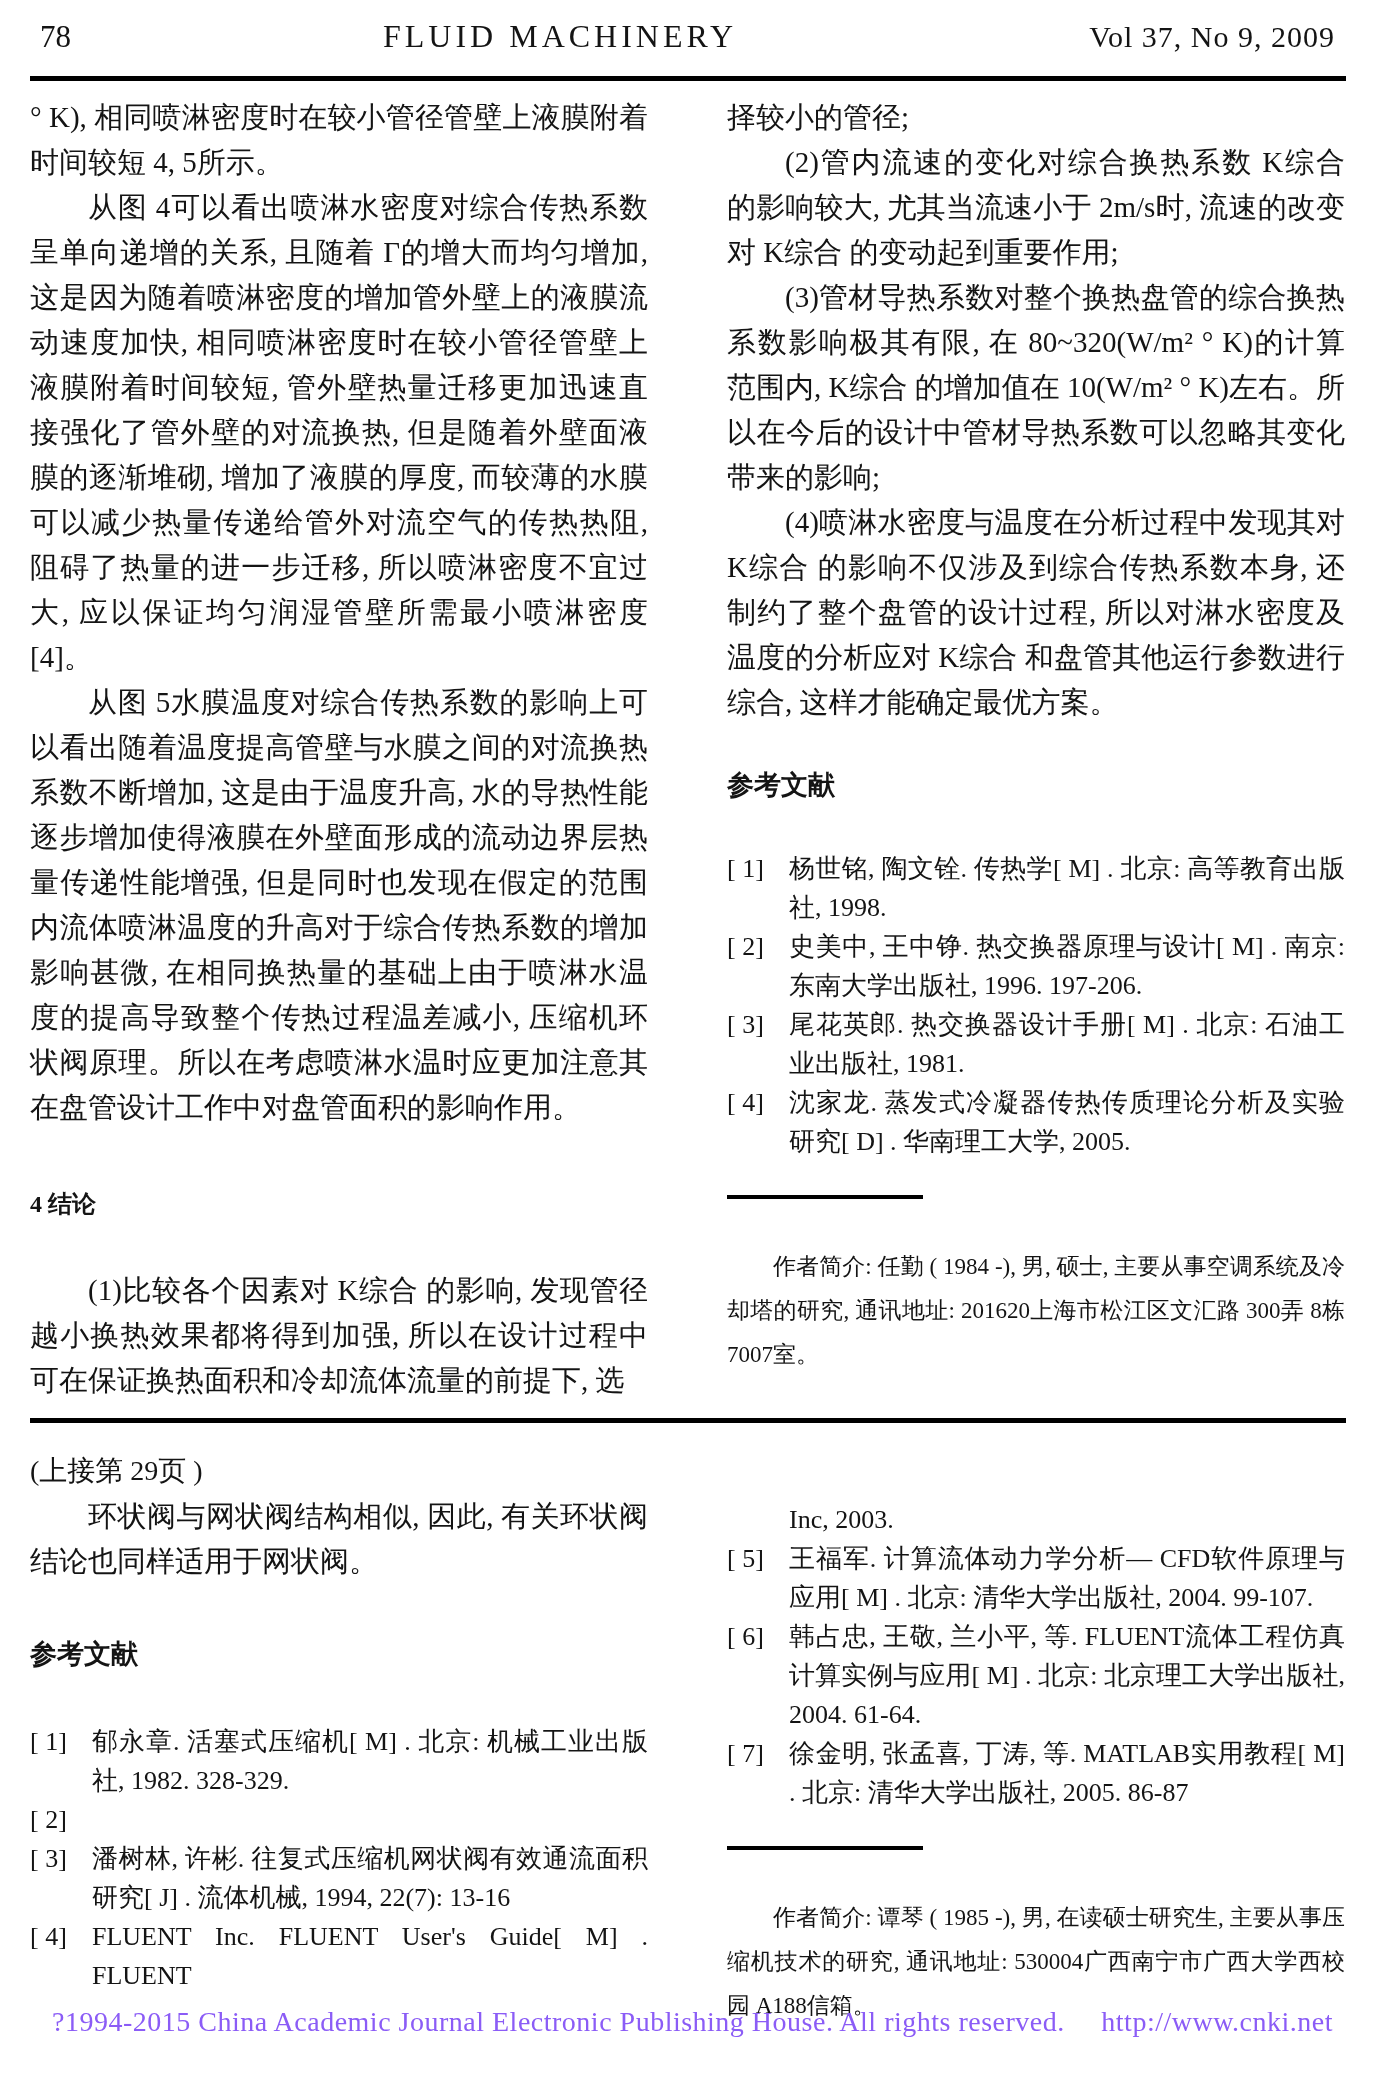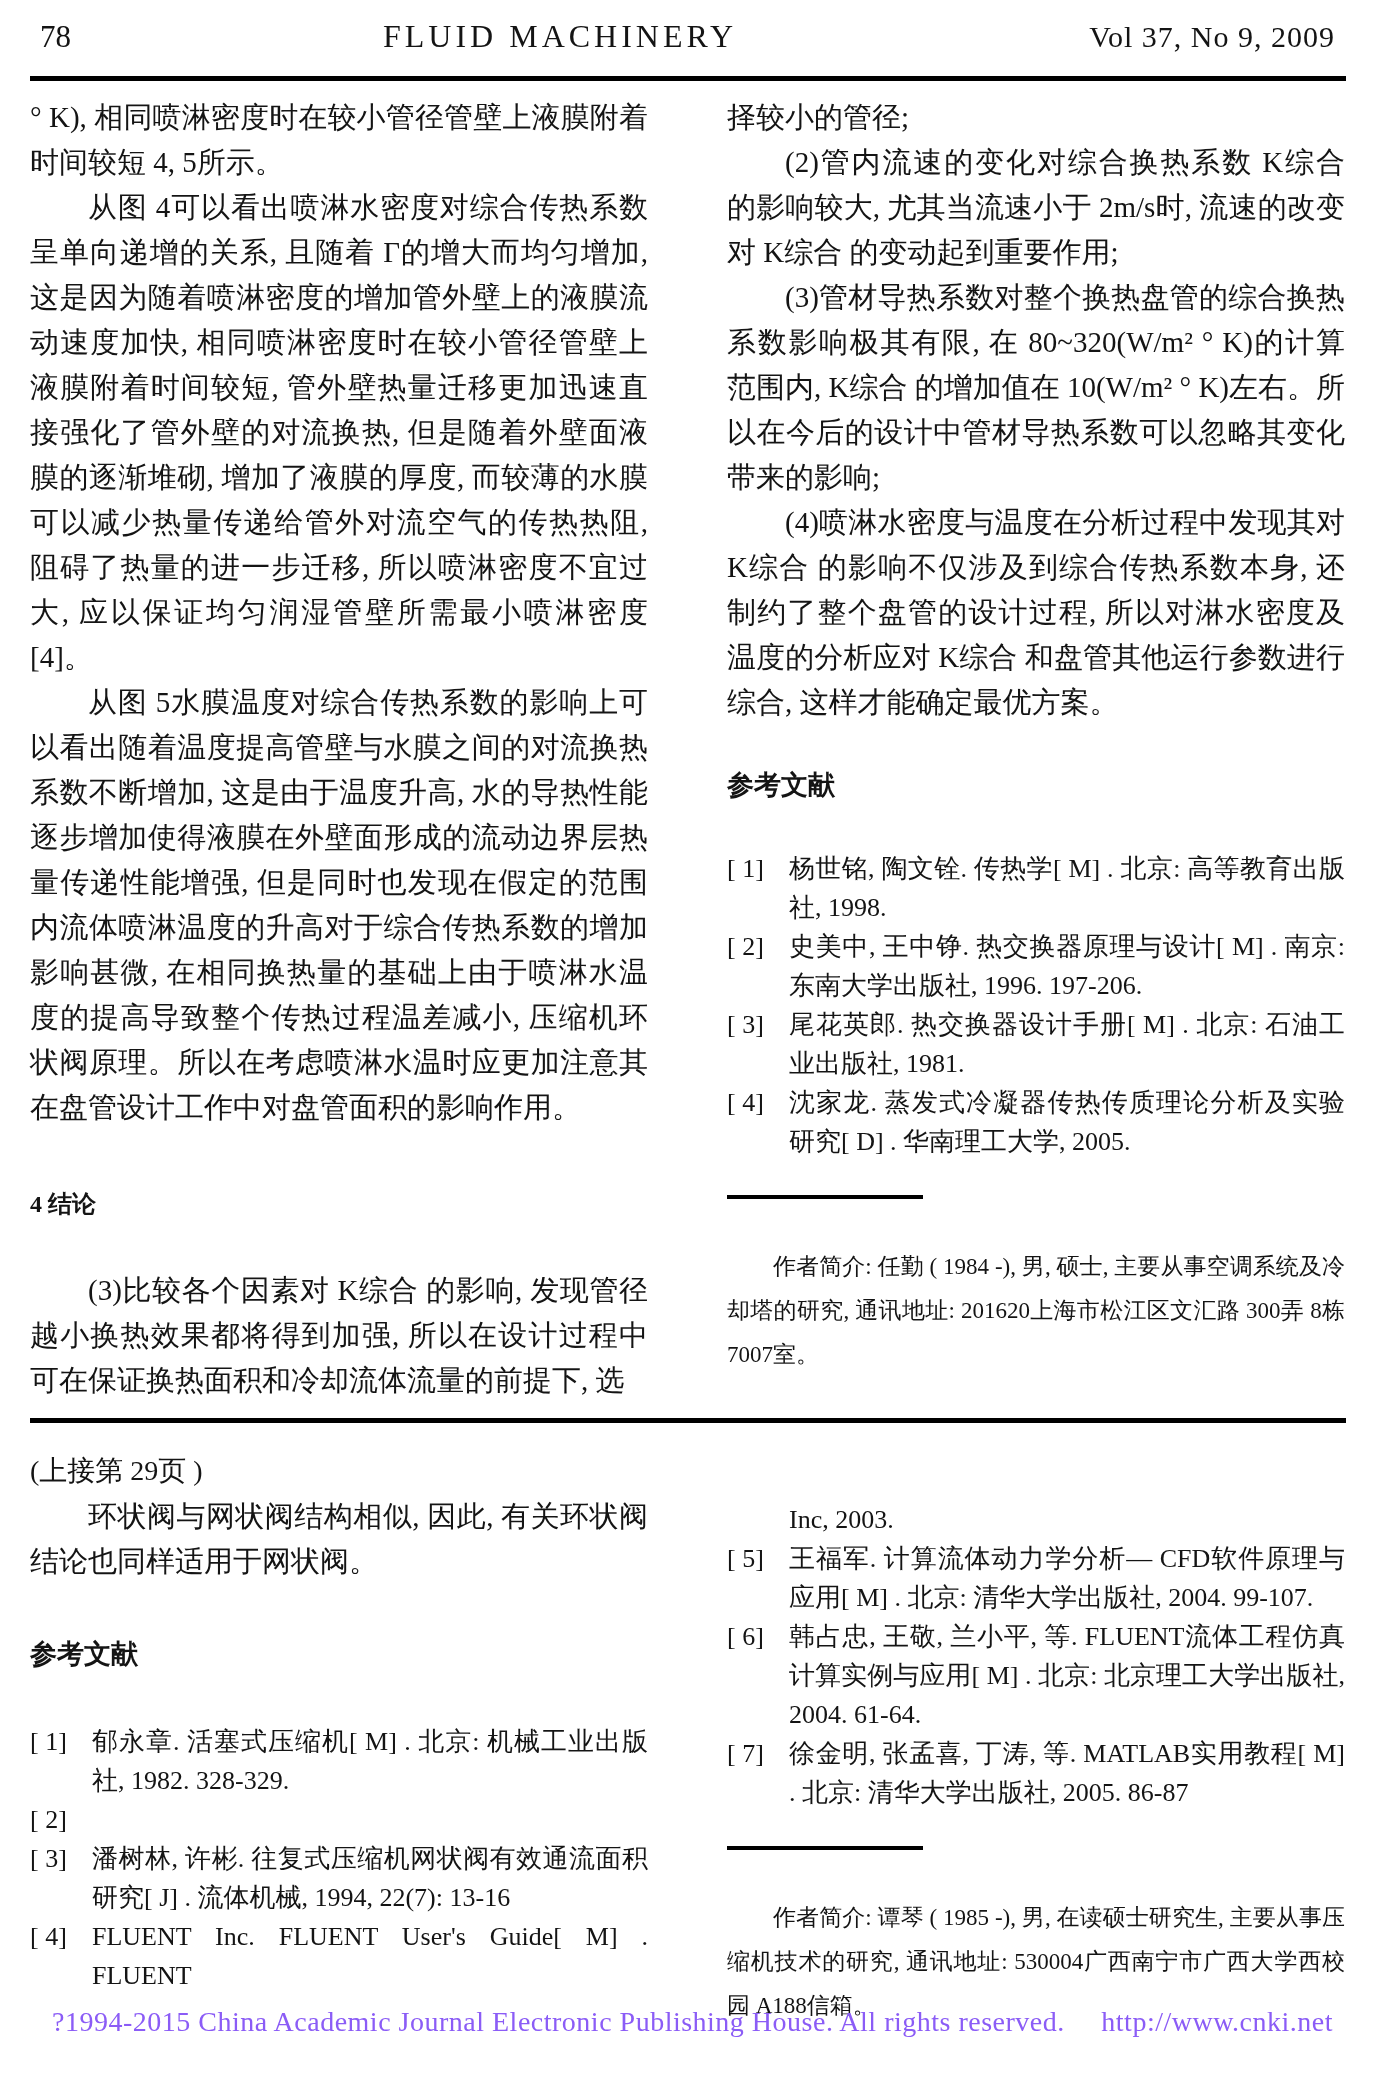--- a/index.html
+++ b/index.html
@@ -70,21 +70,21 @@
     <span class="journal-title">FLUID MACHINERY</span>
     <span class="issue-info">Vol 37, No 9, 2009</span>
   </div>
   <div class="header-rule"></div>
 
   <div class="col col-left art1">
     <p class="body">° K), 相同喷淋密度时在较小管径管壁上液膜附着时间较短 4, 5所示。</p>
     <p class="body indent">从图 4可以看出喷淋水密度对综合传热系数呈单向递增的关系, 且随着 Γ的增大而均匀增加, 这是因为随着喷淋密度的增加管外壁上的液膜流动速度加快, 相同喷淋密度时在较小管径管壁上液膜附着时间较短, 管外壁热量迁移更加迅速直接强化了管外壁的对流换热, 但是随着外壁面液膜的逐渐堆砌, 增加了液膜的厚度, 而较薄的水膜可以减少热量传递给管外对流空气的传热热阻, 阻碍了热量的进一步迁移, 所以喷淋密度不宜过大, 应以保证均匀润湿管壁所需最小喷淋密度[4]。</p>
     <p class="body indent">从图 5水膜温度对综合传热系数的影响上可以看出随着温度提高管壁与水膜之间的对流换热系数不断增加, 这是由于温度升高, 水的导热性能逐步增加使得液膜在外壁面形成的流动边界层热量传递性能增强, 但是同时也发现在假定的范围内流体喷淋温度的升高对于综合传热系数的增加影响甚微, 在相同换热量的基础上由于喷淋水温度的提高导致整个传热过程温差减小, 压缩机环状阀原理。所以在考虑喷淋水温时应更加注意其在盘管设计工作中对盘管面积的影响作用。</p>
     <div class="section-heading">4  结论</div>
-    <p class="body indent">(3)比较各个因素对 K综合 的影响, 发现管径越小换热效果都将得到加强, 所以在设计过程中可在保证换热面积和冷却流体流量的前提下, 选</p>
+    <p class="body indent">(1)比较各个因素对 K综合 的影响, 发现管径越小换热效果都将得到加强, 所以在设计过程中可在保证换热面积和冷却流体流量的前提下, 选</p>
   </div>
 
   <div class="col col-right art1">
     <p class="body">择较小的管径;</p>
     <p class="body indent">(2)管内流速的变化对综合换热系数 K综合 的影响较大, 尤其当流速小于 2m/s时, 流速的改变对 K综合 的变动起到重要作用;</p>
     <p class="body indent">(3)管材导热系数对整个换热盘管的综合换热系数影响极其有限, 在 80~320(W/m² ° K)的计算范围内, K综合 的增加值在 10(W/m² ° K)左右。所以在今后的设计中管材导热系数可以忽略其变化带来的影响;</p>
     <p class="body indent">(4)喷淋水密度与温度在分析过程中发现其对 K综合 的影响不仅涉及到综合传热系数本身, 还制约了整个盘管的设计过程, 所以对淋水密度及温度的分析应对 K综合 和盘管其他运行参数进行综合, 这样才能确定最优方案。</p>
 
     <div class="refs-heading">参考文献</div>
 

